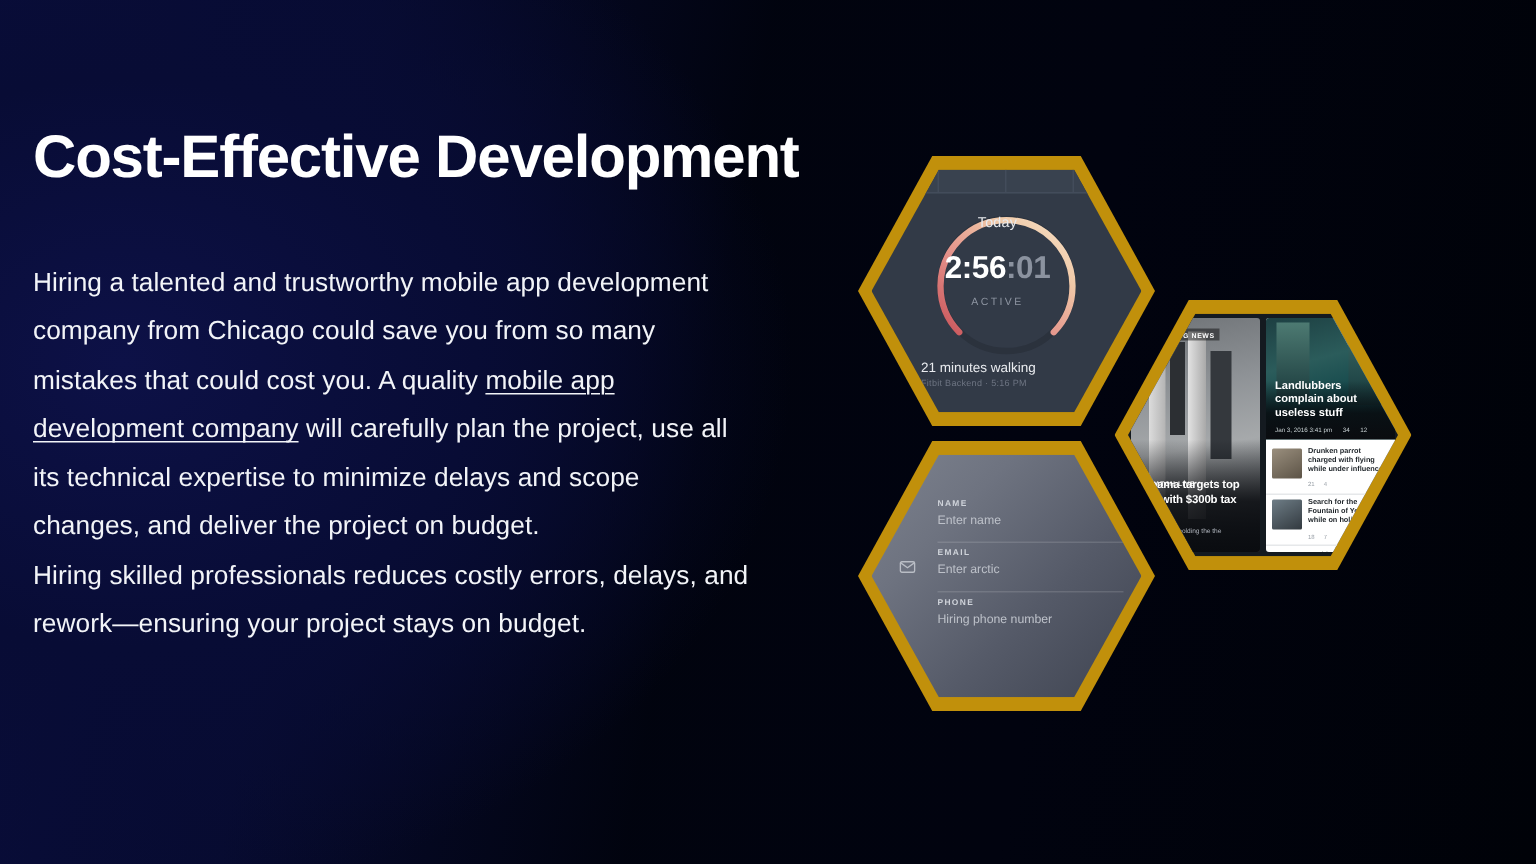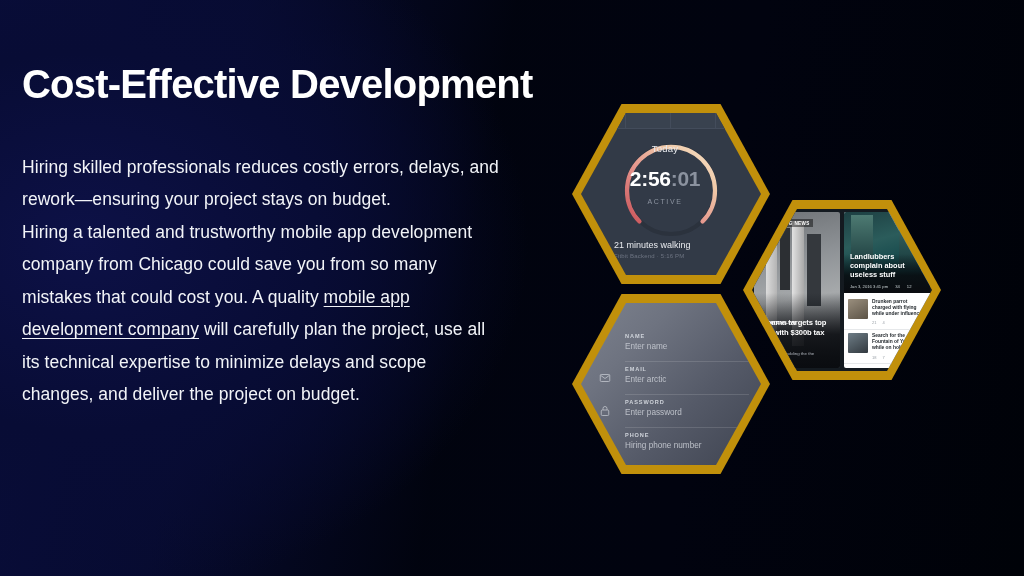--- a/index.html
+++ b/index.html
@@ -17,20 +17,21 @@
       linear-gradient(100deg, #090d3c 0%, #070b30 22%, #04072047 46%, #01030f 68%, #000208 100%);
     overflow:hidden;
   }
 
   
   .left-col { position:absolute; left:22px; top:62px; width:500px; }
   .headline {
     font-size:40px; font-weight:700; color:#ffffff;
     letter-spacing:-0.8px; line-height:1.12;
     white-space:nowrap;
+    margin-top:21px;
   }
   .body-copy {
     margin-top:44px;
     font-size:17.5px; line-height:32.5px;
     color:#f2f4f8; font-weight:400;
     letter-spacing:0.05px;
     max-width:478px;
   }
   .body-copy .para + .para { margin-top:0; }
   .inline-link {
@@ -246,22 +247,22 @@
 </style>
 </head>
 <body>
 
 <div id="slide">
 
   <div class="left-col">
     <h1 class="headline">Cost-Effective Development</h1>
 
     <div class="body-copy">
+      <p class="para"><span>Hiring a talented and trustworthy mobile app development company from Chicago could save you from so many mistakes that could cost you. A quality </span><a class="inline-link">mobile app development company</a><span> will carefully plan the project, use all its technical expertise to minimize delays and scope changes, and deliver the project on budget.</span></p>
       <p class="para">Hiring skilled professionals reduces costly errors, delays, and rework—ensuring your project stays on budget.</p>
-      <p class="para"><span>Hiring a talented and trustworthy mobile app development company from Chicago could save you from so many mistakes that could cost you. A quality </span><a class="inline-link">mobile app development company</a><span> will carefully plan the project, use all its technical expertise to minimize delays and scope changes, and deliver the project on budget.</span></p>
     </div>
   </div>
 
   <div class="hex-cluster">
 
     <div class="hex" id="hex-fitness">
       <div class="hex-pad" style="width:100%;height:100%;">
         <div class="hex-inner">
           <div class="fit-screen">
 
@@ -326,31 +327,20 @@
                   <svg viewBox="0 0 24 24" fill="none" stroke="#e9ecf0" stroke-width="1.8">
                     <rect x="2.5" y="5" width="19" height="14" rx="2"></rect>
                     <path d="M3 6.5l9 6.5 9-6.5"></path>
                   </svg>
                 </span>
                 <div class="f-label">EMAIL</div>
                 <div class="f-ph">Enter arctic</div>
                 <div class="ffline"></div>
               </div>
 
-              <div class="form-field">
-                <span class="f-icon">
-                  <svg viewBox="0 0 24 24" fill="none" stroke="#e9ecf0" stroke-width="1.8">
-                    <rect x="4.5" y="10" width="15" height="11" rx="2"></rect>
-                    <path d="M8 10V7a4 4 0 0 1 8 0v3"></path>
-                  </svg>
-                </span>
-                <div class="f-label">PASSWORD</div>
-                <div class="f-ph">Enter password</div>
-                <div class="ffline"></div>
-              </div>
 
               <div class="form-field">
                 <div class="f-label">PHONE</div>
                 <div class="f-ph">Hiring phone number</div>
               </div>
 
             </div>
           </div>
         </div>
       </div>

